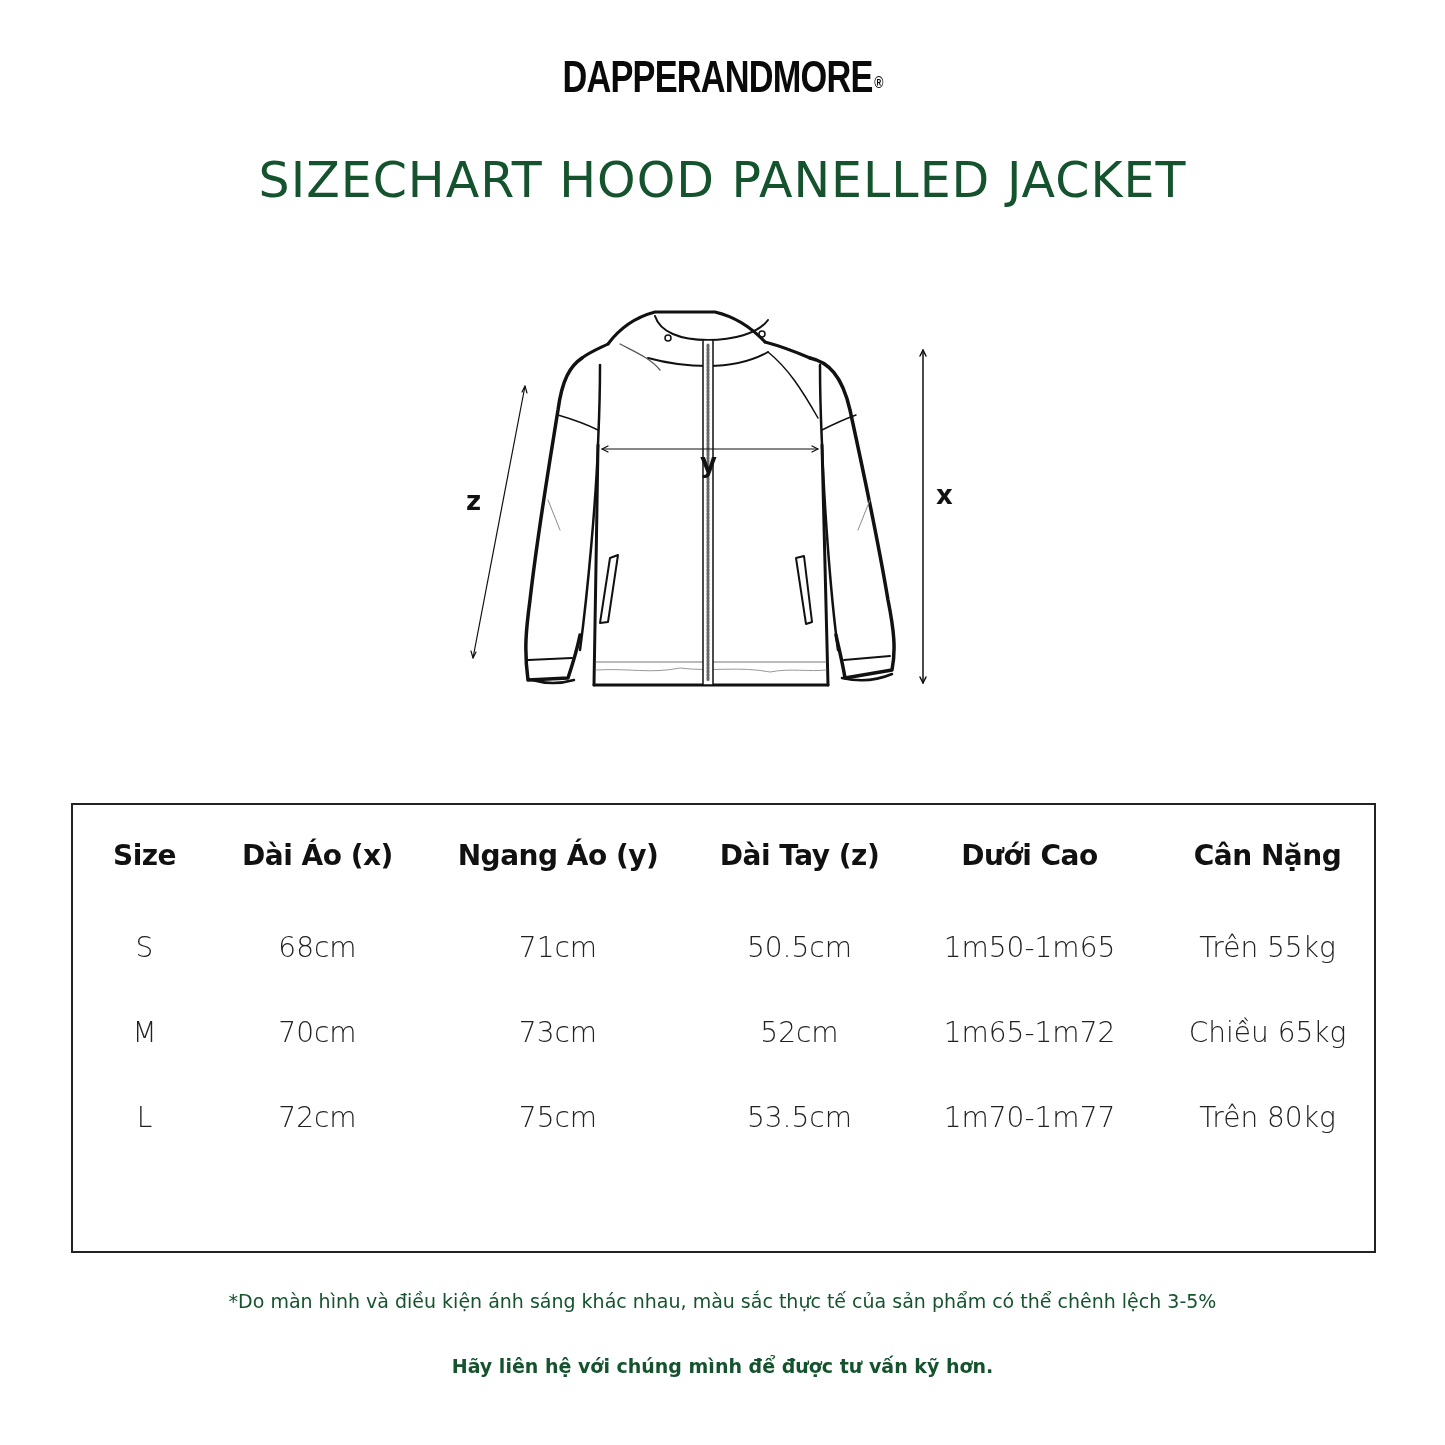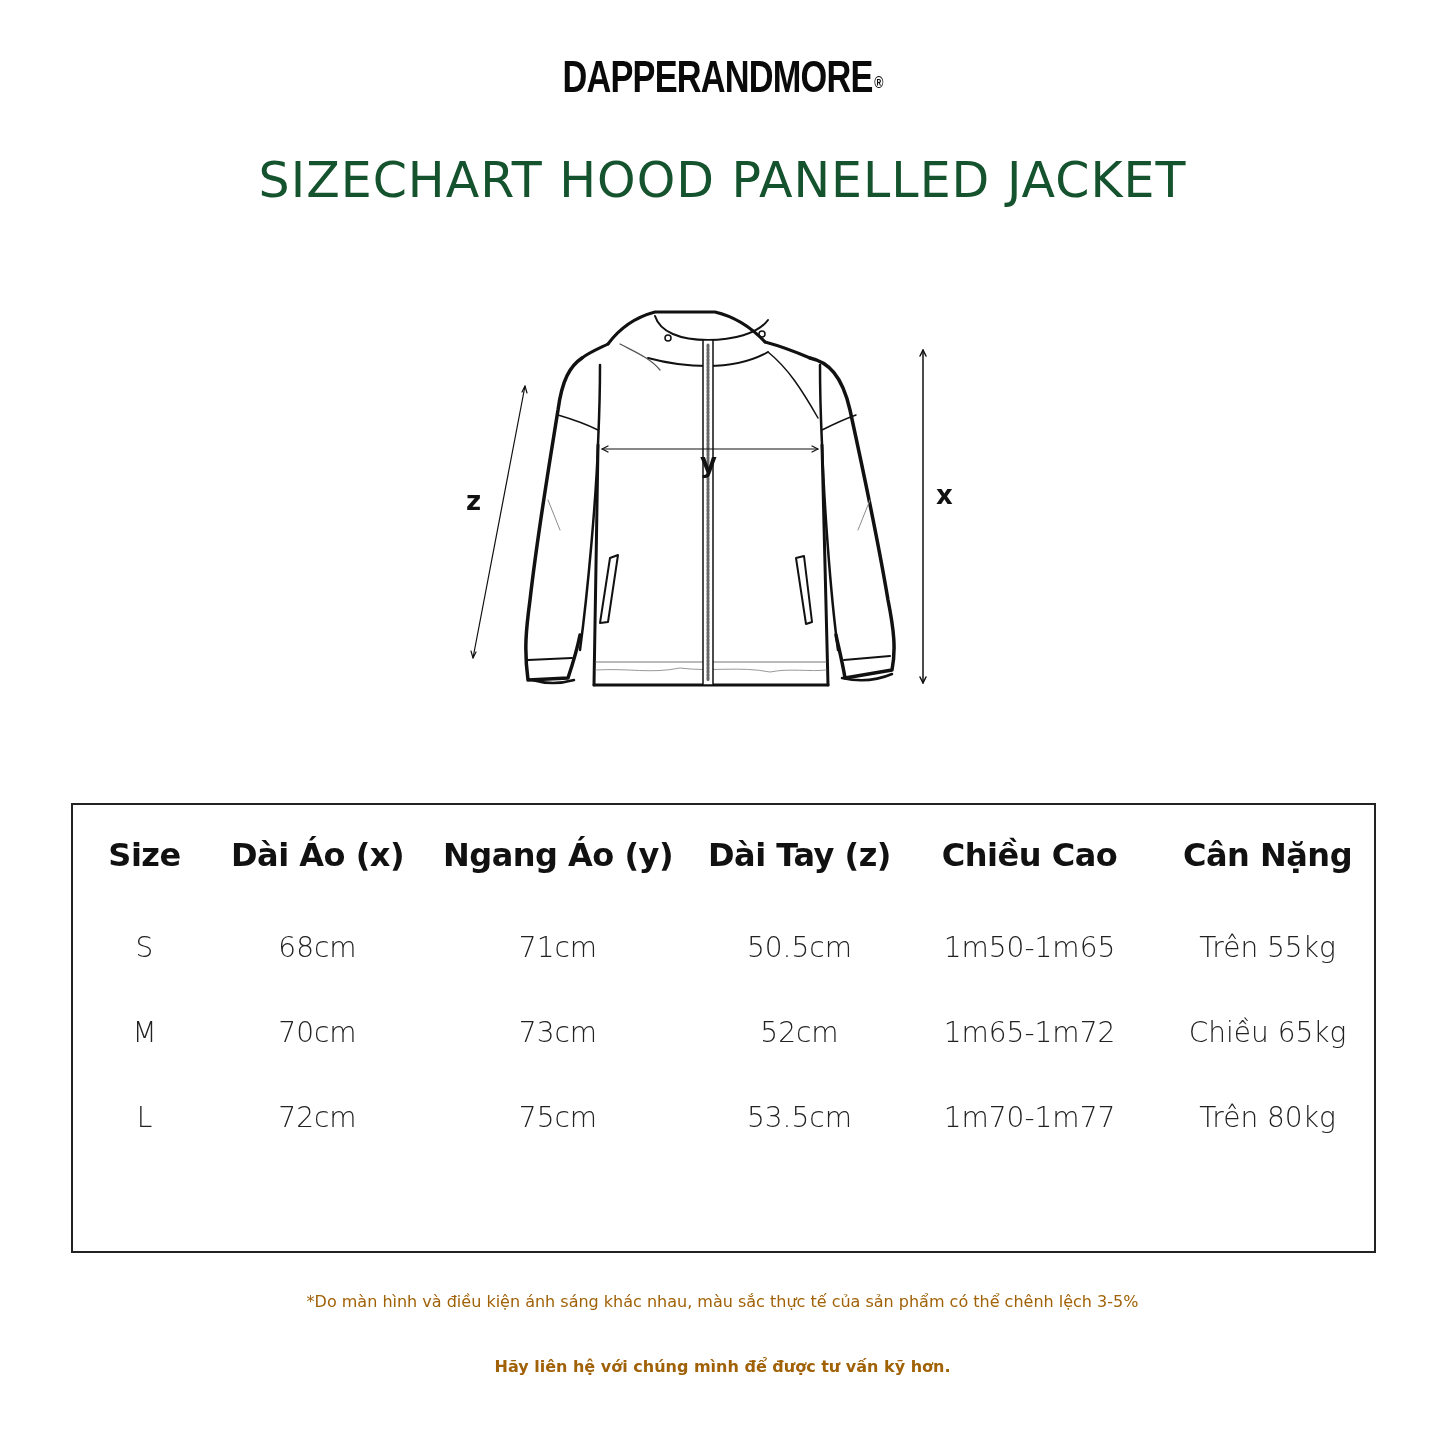--- a/index.html
+++ b/index.html
@@ -39,38 +39,38 @@
       position: absolute; left: 71px; top: 803px; width: 1305px; height: 450px;
       border: 2px solid #222;
     }
     table.size-table {
       position: absolute; left: 0; top: 0; width: 100%;
       border-collapse: collapse;
       table-layout: fixed;
     }
     .size-table th, .size-table td { text-align: center; white-space: nowrap; }
     .size-table th {
-      font-family: "DejaVu Sans", sans-serif; font-weight: 700; font-size: 32px;
+      font-family: "DejaVu Sans", sans-serif; font-weight: 700; font-size: 28px;
       height: 100px; padding-top: 0px; color: #111; letter-spacing: -0.5px;
     }
     .size-table td {
       font-family: "DejaVu Sans", sans-serif; font-weight: 300; font-size: 28px;
       height: 85px; color: #222;
     }
     .size-table thead tr th { vertical-align: middle; }
     .col-0 { width: 143px; }
     .col-1 { width: 203px; }
     .col-2 { width: 278px; }
     .col-3 { width: 205px; }
     .col-4 { width: 255px; }
     .col-5 { width: 221px; }
 
     .notes {
       position: absolute; left: 0; width: 100%; text-align: center;
-      font-family: "DejaVu Sans", sans-serif; font-size: 16px; color: #a16207; line-height: 25px;
+      font-family: "DejaVu Sans", sans-serif; font-size: 19px; color: #14532d; line-height: 25px;
     }
     .notes.n1 { top: 1289px; }
     .notes.n2 { top: 1354px; }
     .notes .bold { font-weight: 700; }
   </style>
 </head>
 <body>
 
 <div class="brand">
   <span>DAPPERANDMORE</span><span class="reg">®</span>
@@ -148,21 +148,21 @@
 </div>
 
 <div class="size-table-box">
   <table class="size-table">
     <thead>
       <tr>
         <th class="col-0">Size</th>
         <th class="col-1">Dài Áo (x)</th>
         <th class="col-2">Ngang Áo (y)</th>
         <th class="col-3">Dài Tay (z)</th>
-        <th class="col-4">Chiều Cao</th>
+        <th class="col-4">Dưới Cao</th>
         <th class="col-5">Cân Nặng</th>
       </tr>
     </thead>
     <tbody>
       <tr>
         <td>S</td>
         <td>68cm</td>
         <td>71cm</td>
         <td>50.5cm</td>
         <td>1m50-1m65</td>

